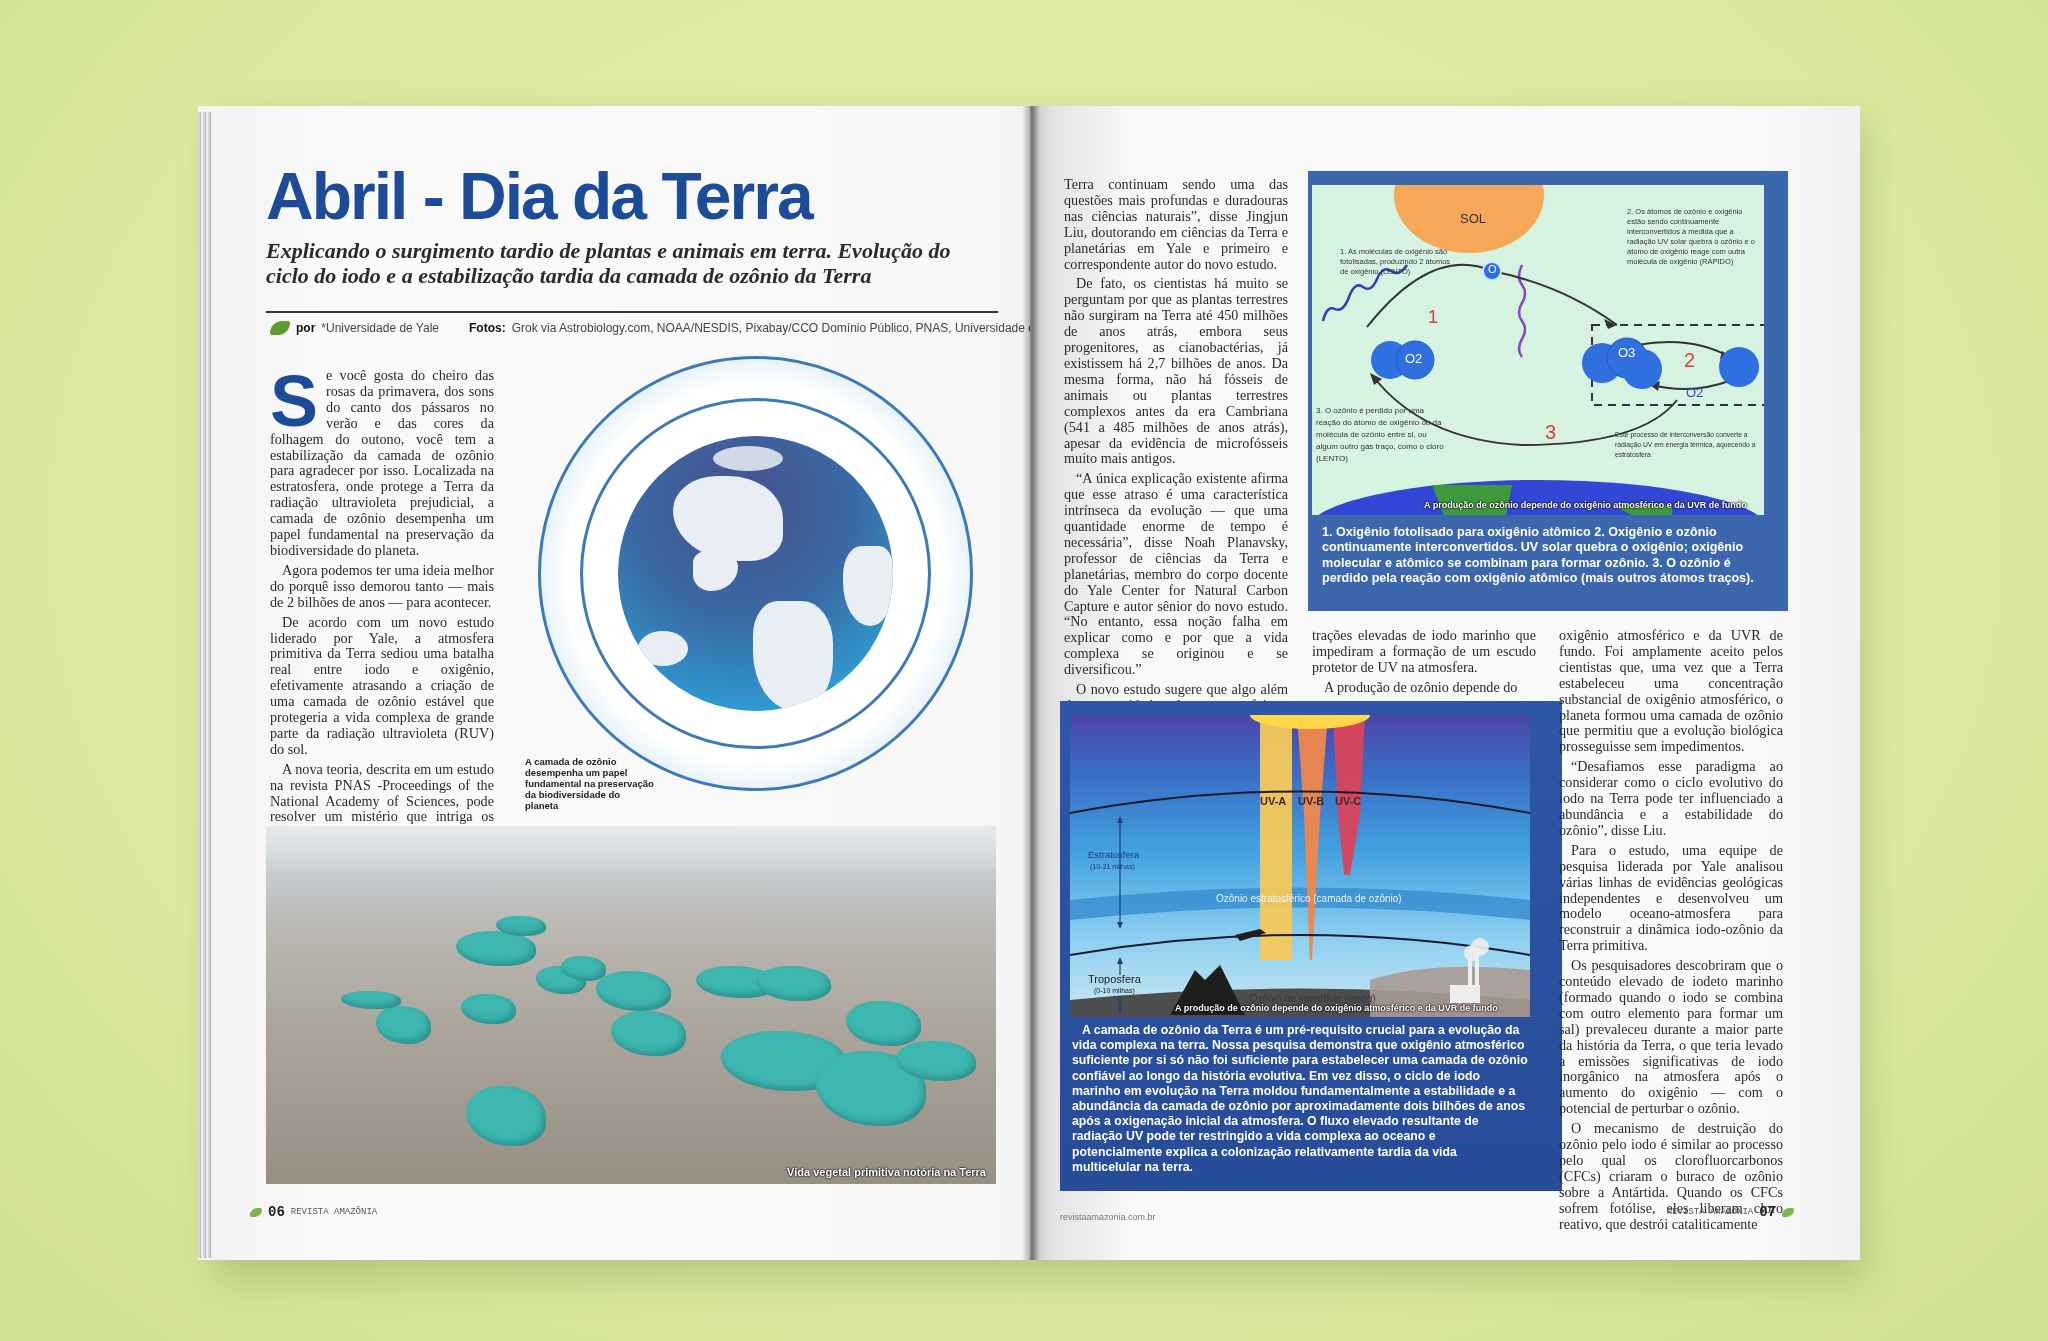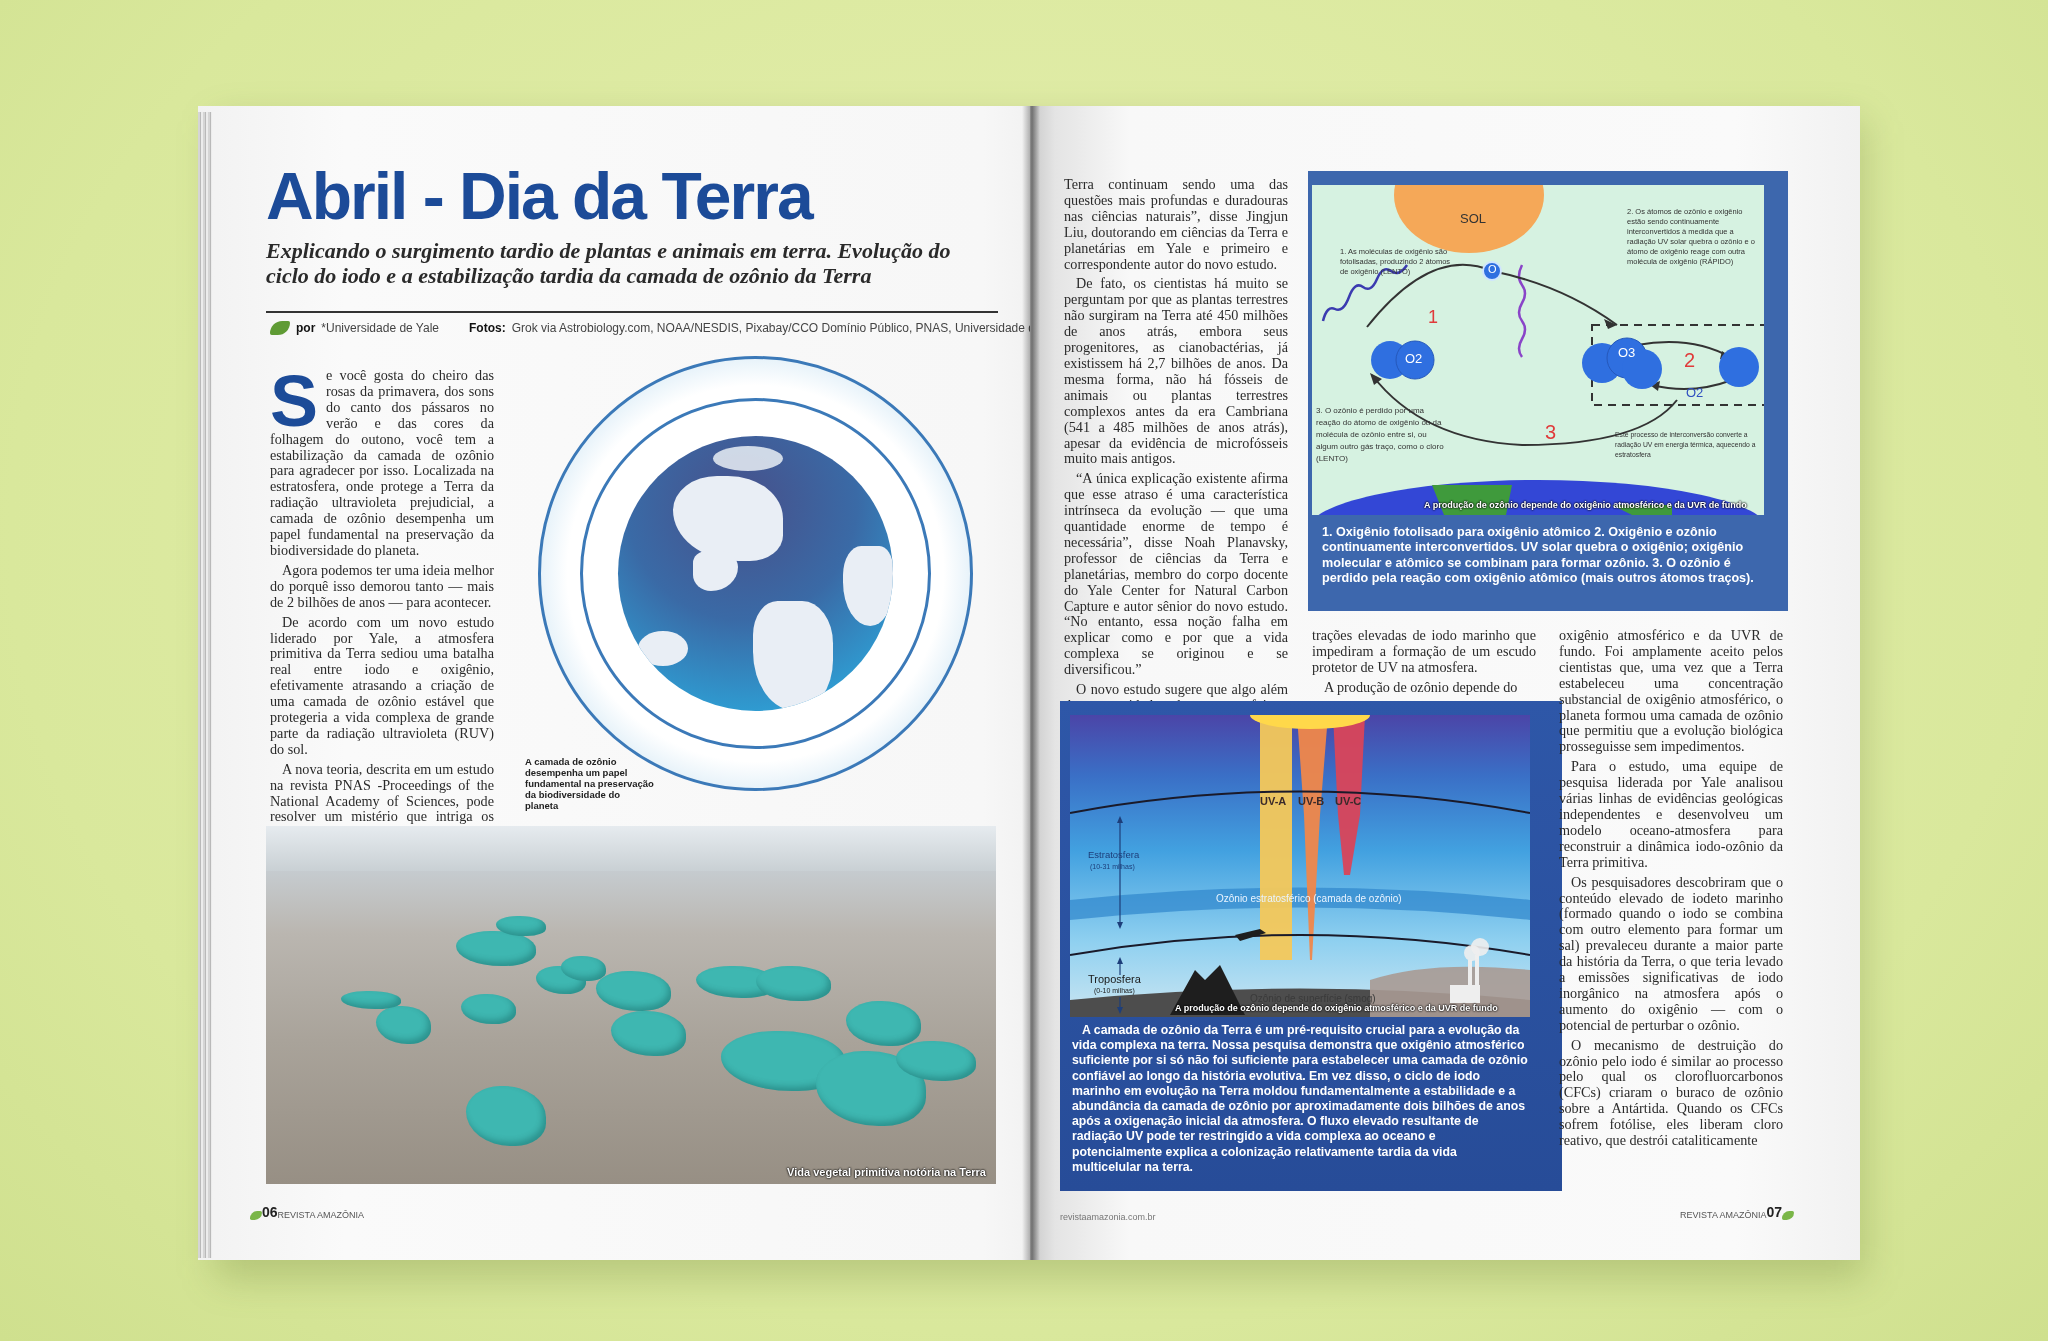--- a/index.html
+++ b/index.html
@@ -24,21 +24,21 @@
   .dropcap{float:left;font-family:"Liberation Sans",sans-serif;font-weight:bold;font-size:72px;line-height:58px;color:#1c4b98;margin:4px 8px 0 0;}
   .globe-wrap{left:340px;top:250px;width:435px;height:435px;}
   .ring-outer{position:absolute;inset:0;border-radius:50%;border:3px solid #3b79b8;background:radial-gradient(circle,#ffffff 62%,#cfe6f4 80%,#8fc2e3 92%,#ffffff 100%);}
   .ring-inner{position:absolute;left:42px;top:42px;right:42px;bottom:42px;border-radius:50%;border:3px solid #3b79b8;background:radial-gradient(circle,#ffffff 70%,#cfe6f4 88%,#86bfe2 100%);}
   .globe{position:absolute;left:80px;top:80px;right:80px;bottom:80px;border-radius:50%;background:radial-gradient(circle at 45% 25%,#47508a 0%,#3a6aa6 45%,#2f9ad0 80%,#58c2e6 100%);overflow:hidden;}
   .land{position:absolute;background:#e9eef5;}
   .photo{left:68px;top:720px;width:730px;height:358px;overflow:hidden;background:linear-gradient(180deg,#d6dde3 0%,#c6ccd0 12%,#bab6b0 30%,#a9a39a 60%,#978f84 100%);}
   .blob{position:absolute;background:#3eb7b1;border-radius:45% 55% 40% 60%;box-shadow:inset -3px -4px 6px rgba(0,60,60,.3);}
   .photo-cap{right:10px;bottom:6px;font-family:"Liberation Sans",sans-serif;font-weight:bold;font-size:11px;color:#fff;text-shadow:0 0 2px #000,0 0 2px #000;}
   .globe-cap{left:327px;top:650px;width:130px;font-family:"Liberation Sans",sans-serif;font-weight:bold;font-size:9.5px;line-height:11px;color:#222;}
-  .folio{font-family:Liberation Sans, sans-serif;font-size:9px;color:#555;white-space:nowrap;display:flex;align-items:flex-end;}
+  .folio{font-family:Liberation Mono, monospace;font-size:9px;color:#555;white-space:nowrap;display:flex;align-items:center;gap:6px;}
   .folio .num{font-weight:bold;font-size:14px;color:#222;}
   .leaf-sm{width:12px;height:9px;background:#7ab648;border-radius:9px 2px 9px 2px;display:inline-block;}
   .url{font-family:"Liberation Sans",sans-serif;font-size:9px;color:#777;}
   
   .fig1{left:278px;top:65px;width:480px;height:440px;background:#3d67ad;}
   .fig1-inner{position:absolute;left:4px;top:14px;width:452px;height:330px;background:#d6f2e1;overflow:hidden;}
   .fig1-cap{position:absolute;left:14px;top:354px;width:452px;font-family:"Liberation Sans",sans-serif;font-weight:bold;font-size:12.6px;line-height:15.4px;color:#fff;}
   .diag-text{position:absolute;font-family:"Liberation Sans",sans-serif;font-size:7.5px;line-height:10px;color:#333;}
   .fig2{left:30px;top:595px;width:480px;height:490px;background:linear-gradient(180deg,#2e57a8,#274c98);padding-left:22px;}
   .fig2-inner{position:absolute;left:10px;top:14px;width:460px;height:302px;overflow:hidden;background:linear-gradient(180deg,#4b45a8 0%,#3a6fc6 20%,#42a1e0 45%,#8fd0f0 75%,#cbe6f2 100%);}
@@ -209,20 +209,21 @@
       <div class="small-label" style="left:24px;top:272px;font-size:7px;color:#1a1a1a;">(0-10 milhas)</div>
       <div class="mid-label" style="left:146px;top:178px;">Ozônio estratosférico (camada de ozônio)</div>
       <div class="mid-label" style="left:180px;top:278px;color:#3a3a3a;">Ozônio de superfície (smog)</div>
       <div class="bottom-cap" style="left:105px;top:288px;font-size:9px;">A produção de ozônio depende do oxigênio atmosférico e da UVR de fundo</div>
     </div>
     <div class="fig2-cap">A camada de ozônio da Terra é um pré-requisito crucial para a evolução da vida complexa na terra. Nossa pesquisa demonstra que oxigênio atmosférico suficiente por si só não foi suficiente para estabelecer uma camada de ozônio confiável ao longo da história evolutiva. Em vez disso, o ciclo de iodo marinho em evolução na Terra moldou fundamentalmente a estabilidade e a abundância da camada de ozônio por aproximadamente dois bilhões de anos após a oxigenação inicial da atmosfera. O fluxo elevado resultante de radiação UV pode ter restringido a vida complexa ao oceano e potencialmente explica a colonização relativamente tardia da vida multicelular na terra.</div>
   </div>
 
   <div class="abs body-text" style="left:525px;top:518px;width:232px;">
     <p class="first">oxigênio atmosférico e da UVR de fundo. Foi amplamente aceito pelos cientistas que, uma vez que a Terra estabeleceu uma concentração substancial de oxigênio atmosférico, o planeta formou uma camada de ozônio que permitiu que a evolução biológica prosseguisse sem impedimentos.</p>
+    <p>“Desafiamos esse paradigma ao considerar como o ciclo evolutivo do iodo na Terra pode ter influenciado a abundância e a estabilidade do ozônio”, disse Liu.</p>
     <p>Para o estudo, uma equipe de pesquisa liderada por Yale analisou várias linhas de evidências geológicas independentes e desenvolveu um modelo oceano-atmosfera para reconstruir a dinâmica iodo-ozônio da Terra primitiva.</p>
     <p>Os pesquisadores descobriram que o conteúdo elevado de iodeto marinho (formado quando o iodo se combina com outro elemento para formar um sal) prevaleceu durante a maior parte da história da Terra, o que teria levado a emissões significativas de iodo inorgânico na atmosfera após o aumento do oxigênio — com o potencial de perturbar o ozônio.</p>
     <p>O mecanismo de destruição do ozônio pelo iodo é similar ao processo pelo qual os clorofluorcarbonos (CFCs) criaram o buraco de ozônio sobre a Antártida. Quando os CFCs sofrem fotólise, eles liberam cloro reativo, que destrói cataliticamente</p>
   </div>
 
   <div class="abs url" style="left:30px;top:1106px;">revistaamazonia.com.br</div>
   <div class="abs folio" style="right:66px;top:1098px;">
     <span>REVISTA AMAZÔNIA</span>
     <span class="num">07</span>
     <span class="leaf-sm"></span>

